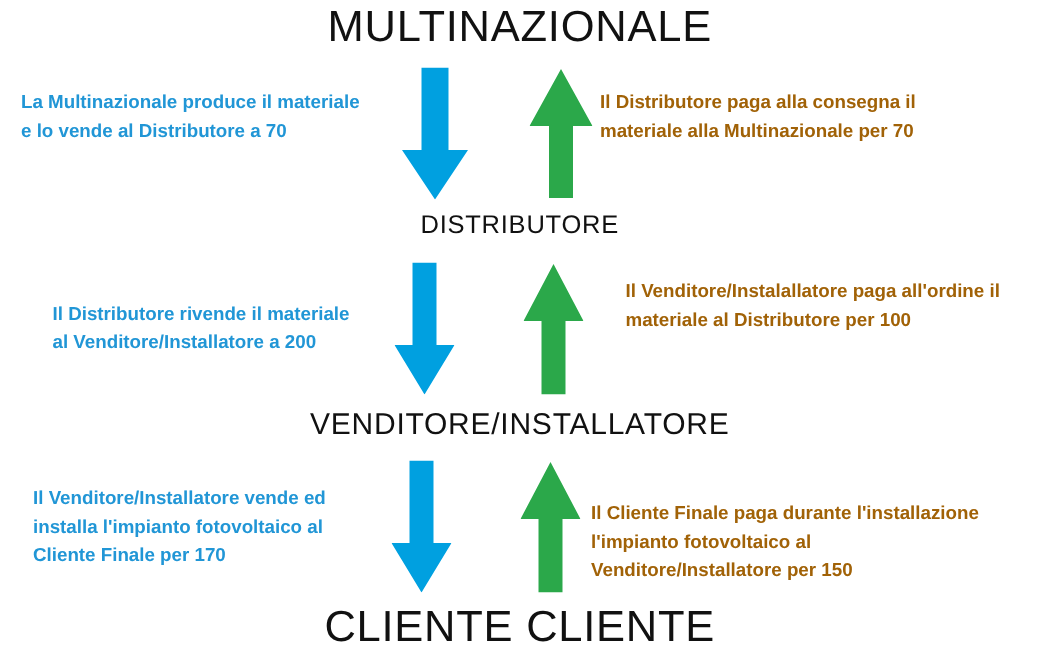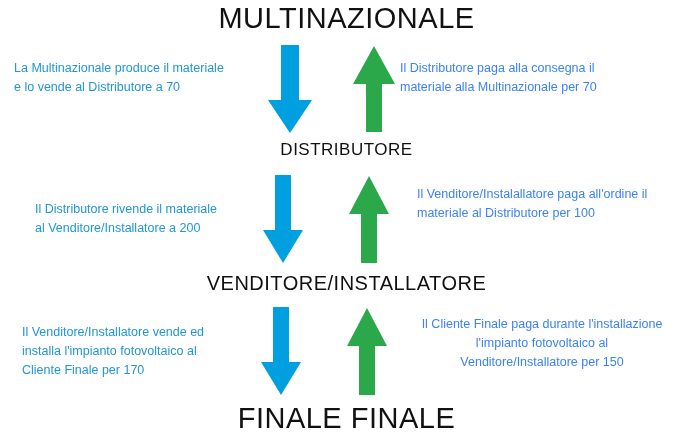--- a/index.html
+++ b/index.html
@@ -34,49 +34,50 @@
   #title-venditore      { top: 272px; font-size: 20px; }
   #title-cliente        { top: 402px; font-size: 29px; }
 
   
   .flow-text {
     position: absolute;
     font-family: "Liberation Sans", sans-serif;
     font-size: 12.5px;
     line-height: 19px;
     white-space: pre-line;
+    font-weight: bold;
   }
   .flow-text.blue  { color: #2196d6; }
-  .flow-text.green { color: #3b82f6; }
+  .flow-text.green { color: #a16207; }
 
   #text-blue-1  { left: 14px;  top: 59px;  width: 262px; }
   #text-green-1 { left: 400px; top: 59px;  width: 290px; }
   #text-blue-2  { left: 35px;  top: 200px; width: 245px; }
   #text-green-2 { left: 398px; top: 185px; width: 292px; margin-left: 19px; }
   #text-blue-3  { left: 22px;  top: 323px; width: 250px; }
-  #text-green-3 { left: 394px; top: 315px; width: 296px; text-align: center; }
+  #text-green-3 { left: 394px; top: 333px; width: 296px; }
 
   
   .arrow {
     position: absolute;
     display: block;
   }
 </style>
 </head>
 <body>
 
 <div id="canvas">
 
   <div class="stage-title" id="title-multinazionale">MULTINAZIONALE</div>
 
   <div class="stage-title" id="title-distributore">DISTRIBUTORE</div>
 
   <div class="stage-title" id="title-venditore">VENDITORE/INSTALLATORE</div>
 
-  <div class="stage-title" id="title-cliente">FINALE FINALE</div>
+  <div class="stage-title" id="title-cliente">CLIENTE CLIENTE</div>
 
   <div class="flow-text blue" id="text-blue-1">La Multinazionale produce il materiale
 e lo vende al Distributore a 70</div>
 
   <svg class="arrow" style="left:268px; top:45px;" width="44" height="88" viewBox="0 0 44 88">
     <polygon points="13,0 31,0 31,55 44,55 22,88 0,55 13,55" fill="#00a0e0"></polygon>
   </svg>
 
   <svg class="arrow" style="left:353px; top:46px;" width="42" height="86" viewBox="0 0 42 86">
     <polygon points="21,0 42,38 29,38 29,86 13,86 13,38 0,38" fill="#2ba84a"></polygon>

